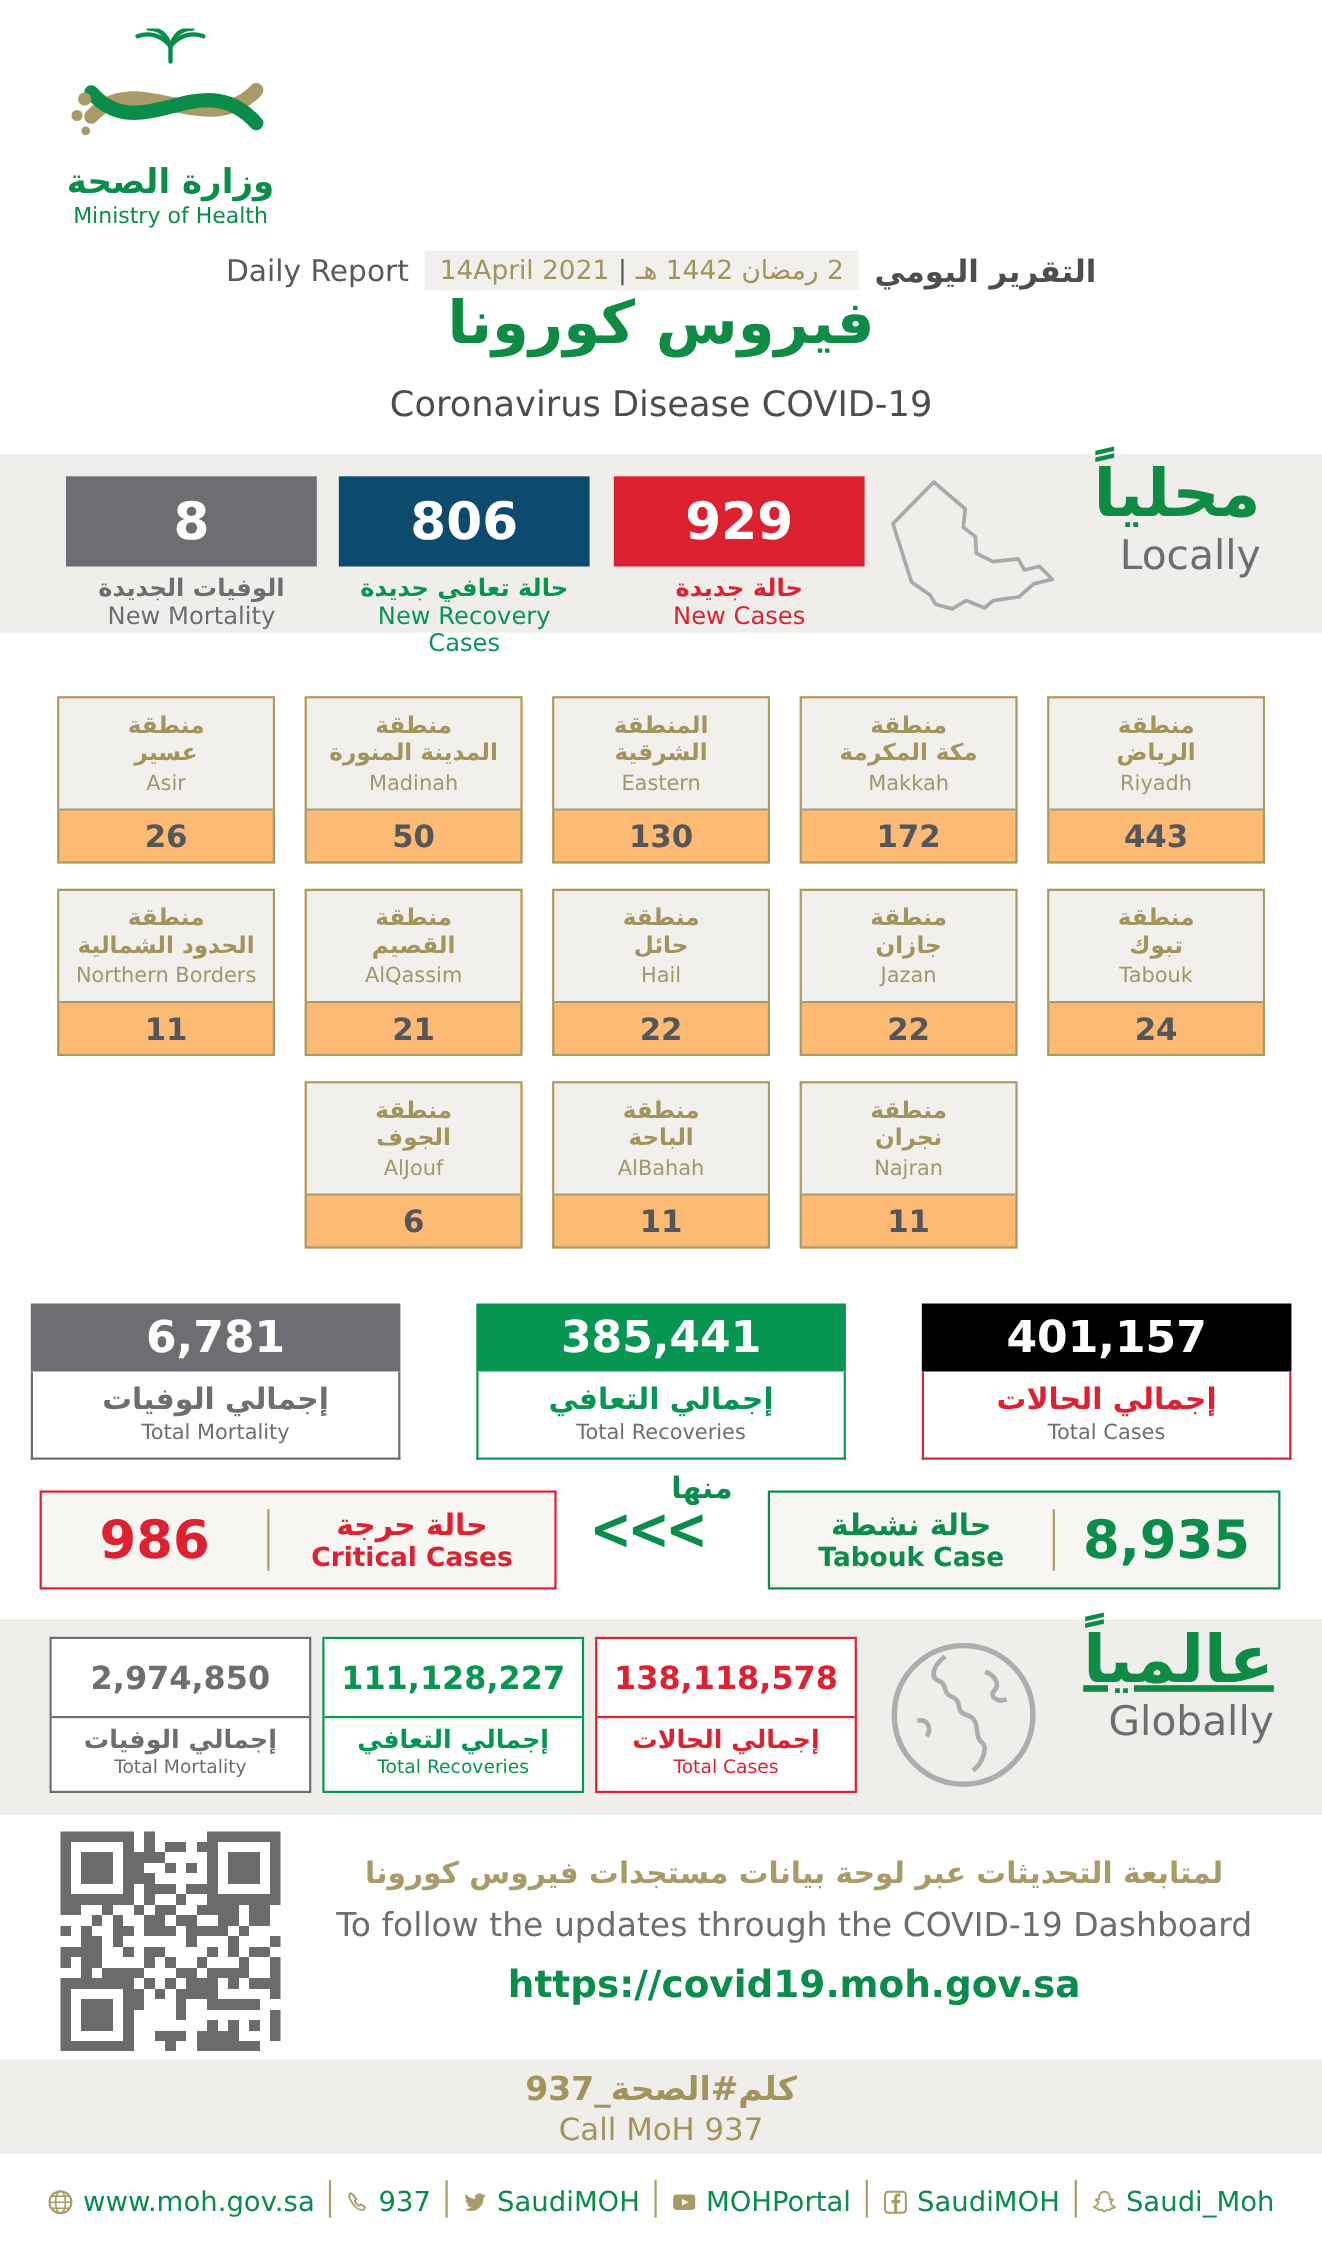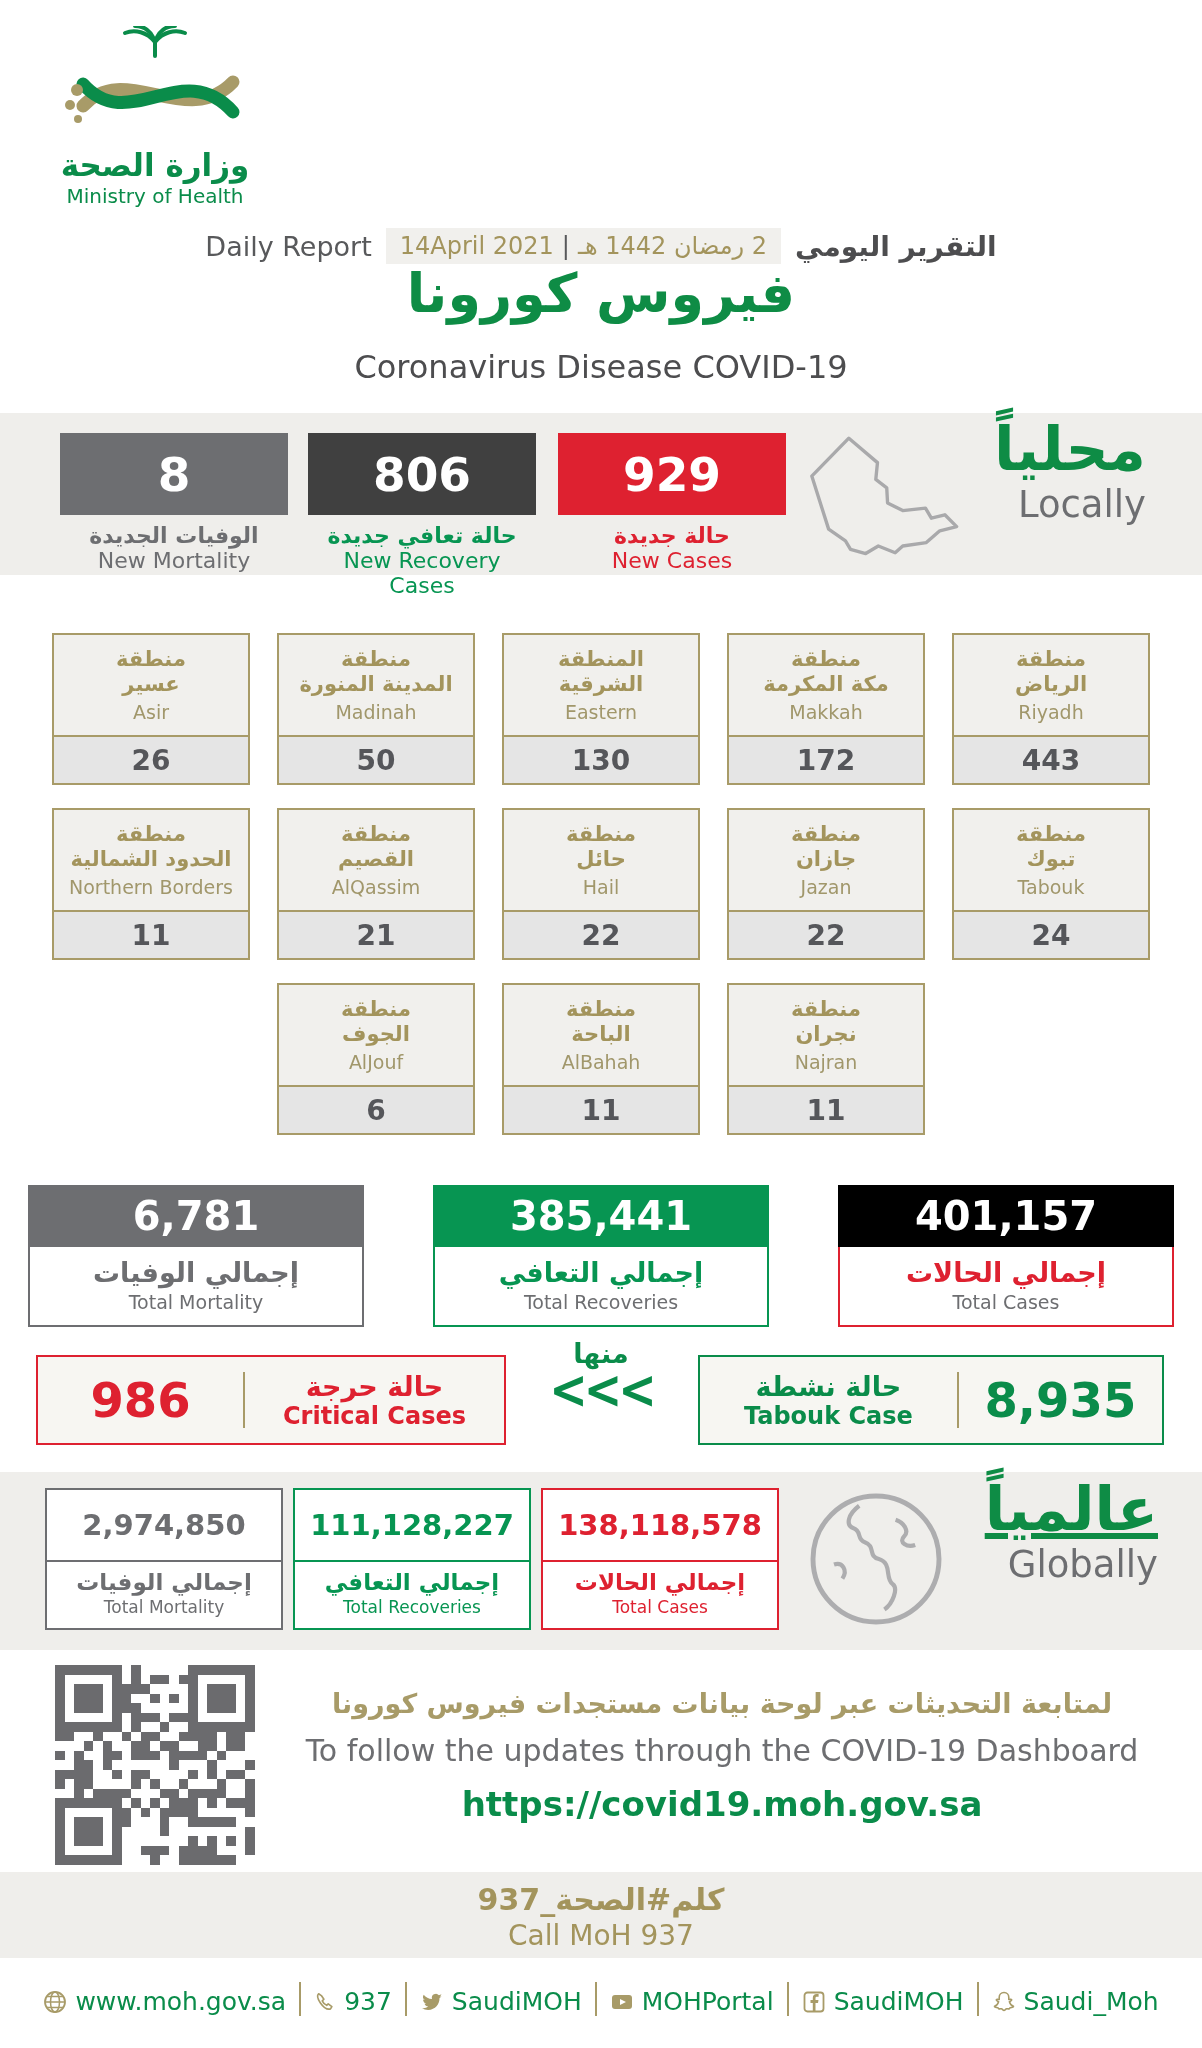--- a/index.html
+++ b/index.html
@@ -42,21 +42,21 @@
   .l-ar{font-size:22px;font-weight:bold;margin-top:8px;direction:rtl;}
   .l-en{font-size:22px;}
   .map-sa{position:absolute;left:800px;top:420px;}
   .lheading{position:absolute;right:56px;top:418px;text-align:right;}
   .lheading .h-ar{color:#0E8C45;font-size:60px;font-weight:bold;line-height:1.05;direction:rtl;}
   .lheading .h-en{color:#6D6E71;font-size:37px;margin-top:2px;}
 
   
   .rrow{position:absolute;display:flex;gap:27px;left:52px;}
   .rrow.r1{top:633px;} .rrow.r2{top:808px;} .rrow.r3{top:983px;left:277px;}
-  .rcard{width:198px;height:152px;border:2px solid #A89B68;background:#e5e5e5;box-sizing:border-box;text-align:center;}
+  .rcard{width:198px;height:152px;border:2px solid #A89B68;background:#fdba74;box-sizing:border-box;text-align:center;}
   .rhead{height:102px;background:#F1F0ED;border-bottom:2px solid #A89B68;box-sizing:border-box;
          display:flex;flex-direction:column;justify-content:center;}
   .r-prefix,.r-name-ar{color:#A3945C;font-weight:bold;font-size:21px;line-height:1.2;direction:rtl;}
   .r-name-en{color:#A1976B;font-size:19px;margin-top:4px;}
   .r-value{height:46px;display:flex;align-items:center;justify-content:center;font-weight:bold;font-size:28px;color:#55565A;}
 
   
   .tstat{position:absolute;top:1185px;width:336px;text-align:center;}
   .t-num{height:62px;color:#fff;font-weight:bold;font-size:40px;display:flex;align-items:center;justify-content:center;}
   .t-body{border:2px solid;border-top:none;background:#fff;padding:10px 0 12px;}
@@ -65,21 +65,21 @@
 
   
   .sbox{position:absolute;top:1355px;height:90px;background:#F7F6F2;display:flex;align-items:center;box-sizing:border-box;}
   .sbox .s-num{flex:0 0 44%;font-size:48px;font-weight:bold;text-align:center;}
   .sbox .s-div{width:2px;height:56px;background:#A89B68;}
   .sbox .s-labels{flex:1;text-align:center;}
   .sbox .s-ar{font-size:27px;font-weight:bold;direction:rtl;}
   .sbox .s-en{font-size:24px;font-weight:bold;}
   .critical{left:36px;width:470px;border:2px solid #DE2130;color:#DE2130;}
   .active{left:698px;width:466px;border:2px solid #0A8C4A;color:#0A8C4A;flex-direction:row-reverse;}
-  .ofwhich{position:absolute;left:536px;top:1338px;width:130px;text-align:center;color:#0A8C4A;}
+  .ofwhich{position:absolute;left:536px;top:1338px;width:130px;color:#0A8C4A;}
   .ow-ar{font-size:27px;font-weight:bold;direction:rtl;}
   .ow-ch{font-size:46px;font-weight:bold;letter-spacing:-4px;line-height:.95;transform:scaleY(1.15);}
 
   
   .globally-band{top:1472px;height:178px;}
   .gstat{position:absolute;top:1488px;width:238px;height:142px;background:#fff;border:2px solid;text-align:center;box-sizing:border-box;}
   .g-num{height:70px;display:flex;align-items:center;justify-content:center;font-weight:bold;font-size:29px;}
   .g-body{border-top:2px solid;padding-top:7px;height:63px;box-sizing:border-box;}
   .g-ar{font-size:23px;font-weight:bold;direction:rtl;}
   .g-en{font-size:17px;margin-top:2px;}
@@ -142,21 +142,21 @@
   <div class="title-en">Coronavirus Disease COVID-19</div>
 
   <div class="band locally-band"></div>
 
   <div class="lstat" style="left:60px;width:228px;">
     <div class="lbox" style="background:#6D6E71;">8</div>
     <div class="l-ar" style="color:#6D6E71;">الوفيات الجديدة</div>
     <div class="l-en" style="color:#6D6E71;">New Mortality</div>
   </div>
   <div class="lstat" style="left:308px;width:228px;">
-    <div class="lbox" style="background:#404040;">806</div>
+    <div class="lbox" style="background:#0c4a6e;">806</div>
     <div class="l-ar" style="color:#079552;">حالة تعافي جديدة</div>
     <div class="l-en" style="color:#079552;">New Recovery Cases</div>
   </div>
   <div class="lstat" style="left:558px;width:228px;">
     <div class="lbox" style="background:#DE2130;">929</div>
     <div class="l-ar" style="color:#DE2130;">حالة جديدة</div>
     <div class="l-en" style="color:#DE2130;">New Cases</div>
   </div>
 
   <svg class="map-sa" width="160" height="145" viewBox="0 0 190 155">

